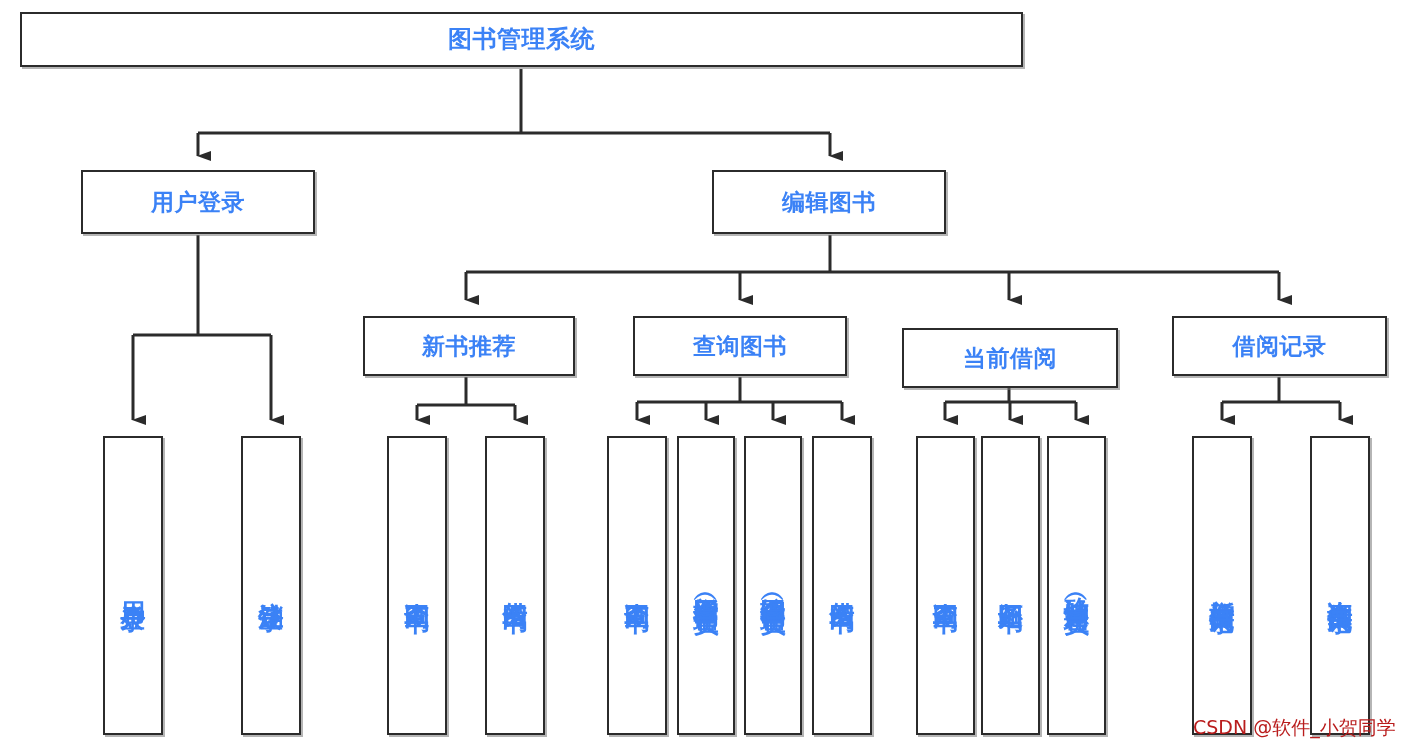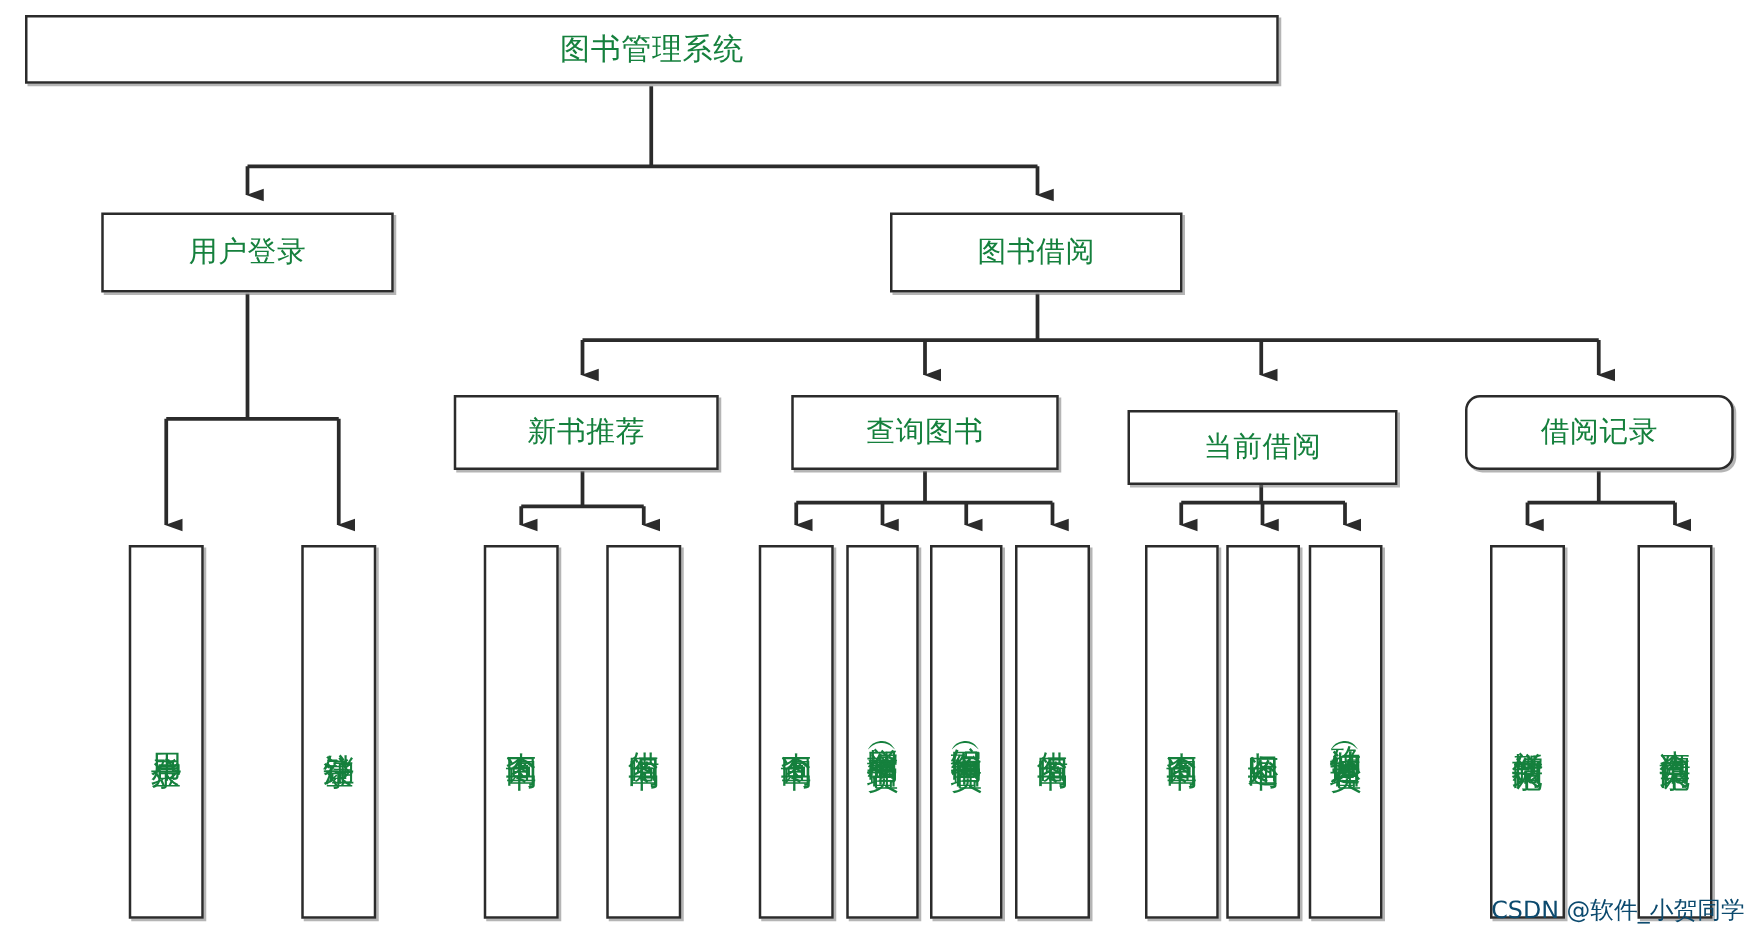--- a/index.html
+++ b/index.html
@@ -28,24 +28,25 @@
     position: absolute;
     box-sizing: border-box;
     background: #ffffff;
     border: 2px solid #2b2b2b;
     box-shadow: 2px 2px 0 0 rgba(120,120,120,0.55);
     display: flex;
     align-items: center;
     justify-content: center;
   }
   .node .label {
-    color: #15803d;
+    color: #3b82f6;
     line-height: 1.05;
     text-align: center;
     white-space: nowrap;
+    font-weight: bold;
   }
   .node.horiz .label {
     font-size: 23px;
     letter-spacing: 0.5px;
   }
   .node.root .label {
     font-size: 24px;
   }
   .node.vert {
     align-items: center;
@@ -53,21 +54,21 @@
   }
   .node.vert .label {
     writing-mode: vertical-rl;
     text-orientation: upright;
     font-size: 25px;
     letter-spacing: 2px;
     line-height: 1.0;
   }
   .watermark {
     position: absolute;
-    color: #0c4a6e;
+    color: #b91c1c;
     font-size: 19px;
     white-space: nowrap;
     font-family: "DejaVu Sans", "Liberation Sans", sans-serif;
   }
 </style>
 </head>
 <body>
 
 <div id="canvas">
 
@@ -122,33 +123,33 @@
   </svg>
 
   <div class="node root horiz" style="left:20px; top:12px; width:1003px; height:55px;">
     <span class="label">图书管理系统</span>
   </div>
 
   <div class="node horiz" style="left:81px; top:170px; width:234px; height:64px;">
     <span class="label">用户登录</span>
   </div>
   <div class="node horiz" style="left:712px; top:170px; width:234px; height:64px;">
-    <span class="label">图书借阅</span>
+    <span class="label">编辑图书</span>
   </div>
 
   <div class="node horiz" style="left:363px; top:316px; width:212px; height:60px;">
     <span class="label">新书推荐</span>
   </div>
   <div class="node horiz" style="left:633px; top:316px; width:214px; height:60px;">
     <span class="label">查询图书</span>
   </div>
   <div class="node horiz" style="left:902px; top:328px; width:216px; height:60px;">
     <span class="label">当前借阅</span>
   </div>
-  <div class="node horiz" style="left:1172px; top:316px; width:215px; height:60px;border-radius:12px;">
+  <div class="node horiz" style="left:1172px; top:316px; width:215px; height:60px;">
     <span class="label">借阅记录</span>
   </div>
 
   <div class="node vert" style="left:103px; top:436px; width:60px; height:299px;">
     <span class="label">用户登录</span>
   </div>
   <div class="node vert" style="left:241px; top:436px; width:60px; height:299px;">
     <span class="label">注销登录</span>
   </div>
 

